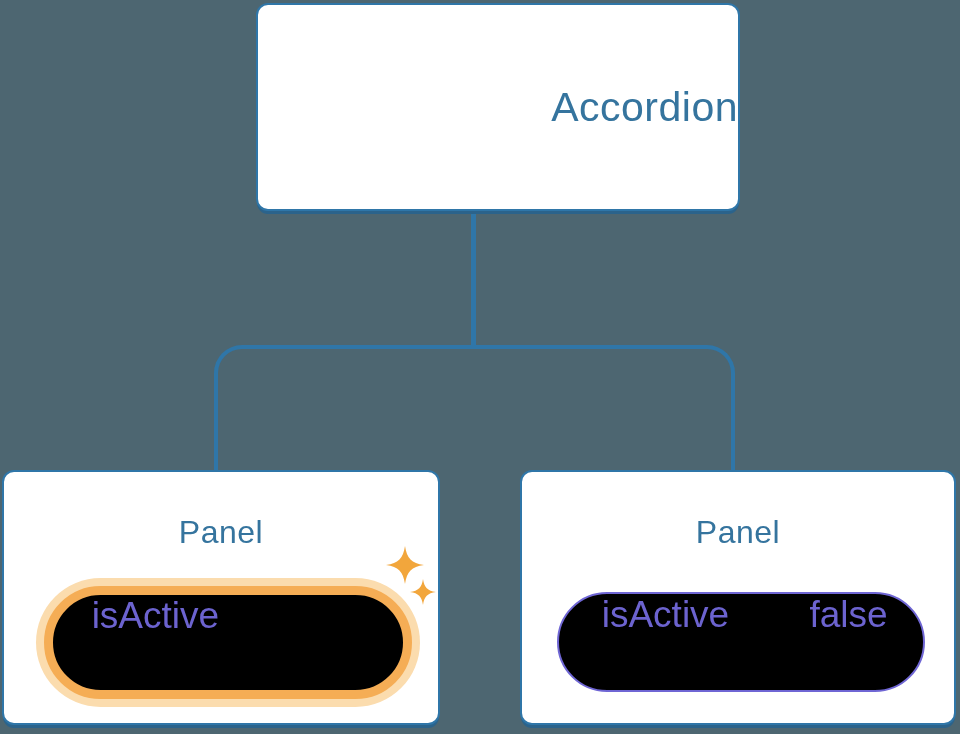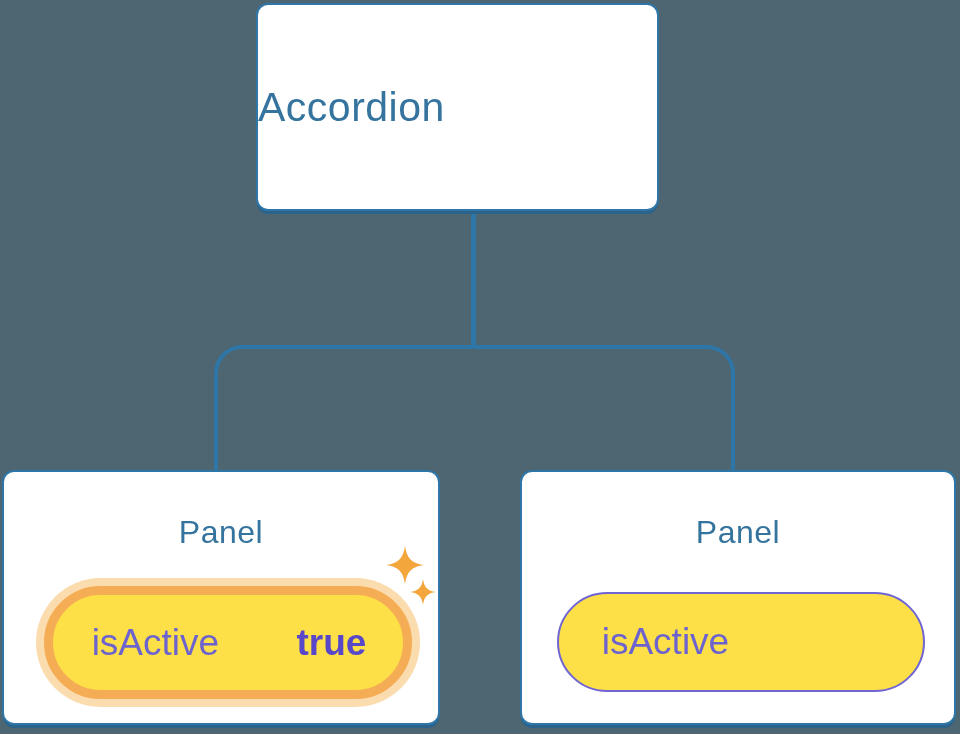--- a/index.html
+++ b/index.html
@@ -54,25 +54,25 @@
   .node {
     position: absolute;
     background: var(--node-bg);
     border: 2.5px solid var(--node-border);
     border-radius: 12px;
     box-shadow: 0 4px 0 -1px var(--node-shadow);
   }
   .node-root {
     left: 256px;
     top: 3px;
-    width: 403px;
+    width: 484px;
     height: 208px;
     display: flex;
     align-items: center;
-    justify-content: flex-start;
+    justify-content: flex-end;
   }
   .node-label {
     color: var(--node-text);
     font-size: 41px;
     font-weight: 500;
     letter-spacing: 0.5px;
   }
   .node-panel-left {
     left: 2px;
     top: 470px;
@@ -94,22 +94,22 @@
     color: var(--node-text);
     font-size: 32px;
     font-weight: 500;
     letter-spacing: 0.5px;
   }
 
   
   .pill {
     position: absolute;
     display: flex;
-    align-items: center;
-    background: #fde047;
+    align-items: flex-start;
+    background: #000000;
     overflow: hidden;
   }
   .pill-active {
     left: 40px;
     top: 114px;
     width: 368px;
     height: 113px;
     border: 9px solid var(--orange);
     border-radius: 60px;
     box-shadow: 0 0 0 8px var(--orange-halo);
@@ -156,33 +156,33 @@
   <div class="node node-root">
     <span class="node-label">Accordion</span>
   </div>
 
   <div class="node node-panel-left">
     <div class="panel-title">Panel</div>
 
     <div class="pill pill-active">
       <span class="pill-key">isActive</span>
       <span class="pill-divider orange"></span>
-      <span class="pill-value bold">true</span>
     </div>
 
     <svg class="sparkle sparkle-large" viewBox="0 0 100 100">
       <path d="M50 0 C55 33 67 45 100 50 C67 55 55 67 50 100 C45 67 33 55 0 50 C33 45 45 33 50 0 Z"></path>
     </svg>
     <svg class="sparkle sparkle-small" viewBox="0 0 100 100">
       <path d="M50 0 C55 33 67 45 100 50 C67 55 55 67 50 100 C45 67 33 55 0 50 C33 45 45 33 50 0 Z"></path>
     </svg>
   </div>
 
   <div class="node node-panel-right">
     <div class="panel-title">Panel</div>
 
     <div class="pill pill-inactive">
       <span class="pill-key">isActive</span>
       <span class="pill-divider purple"></span>
+      <span class="pill-value">false</span>
     </div>
   </div>
 
 </div>
 
 </body></html>

